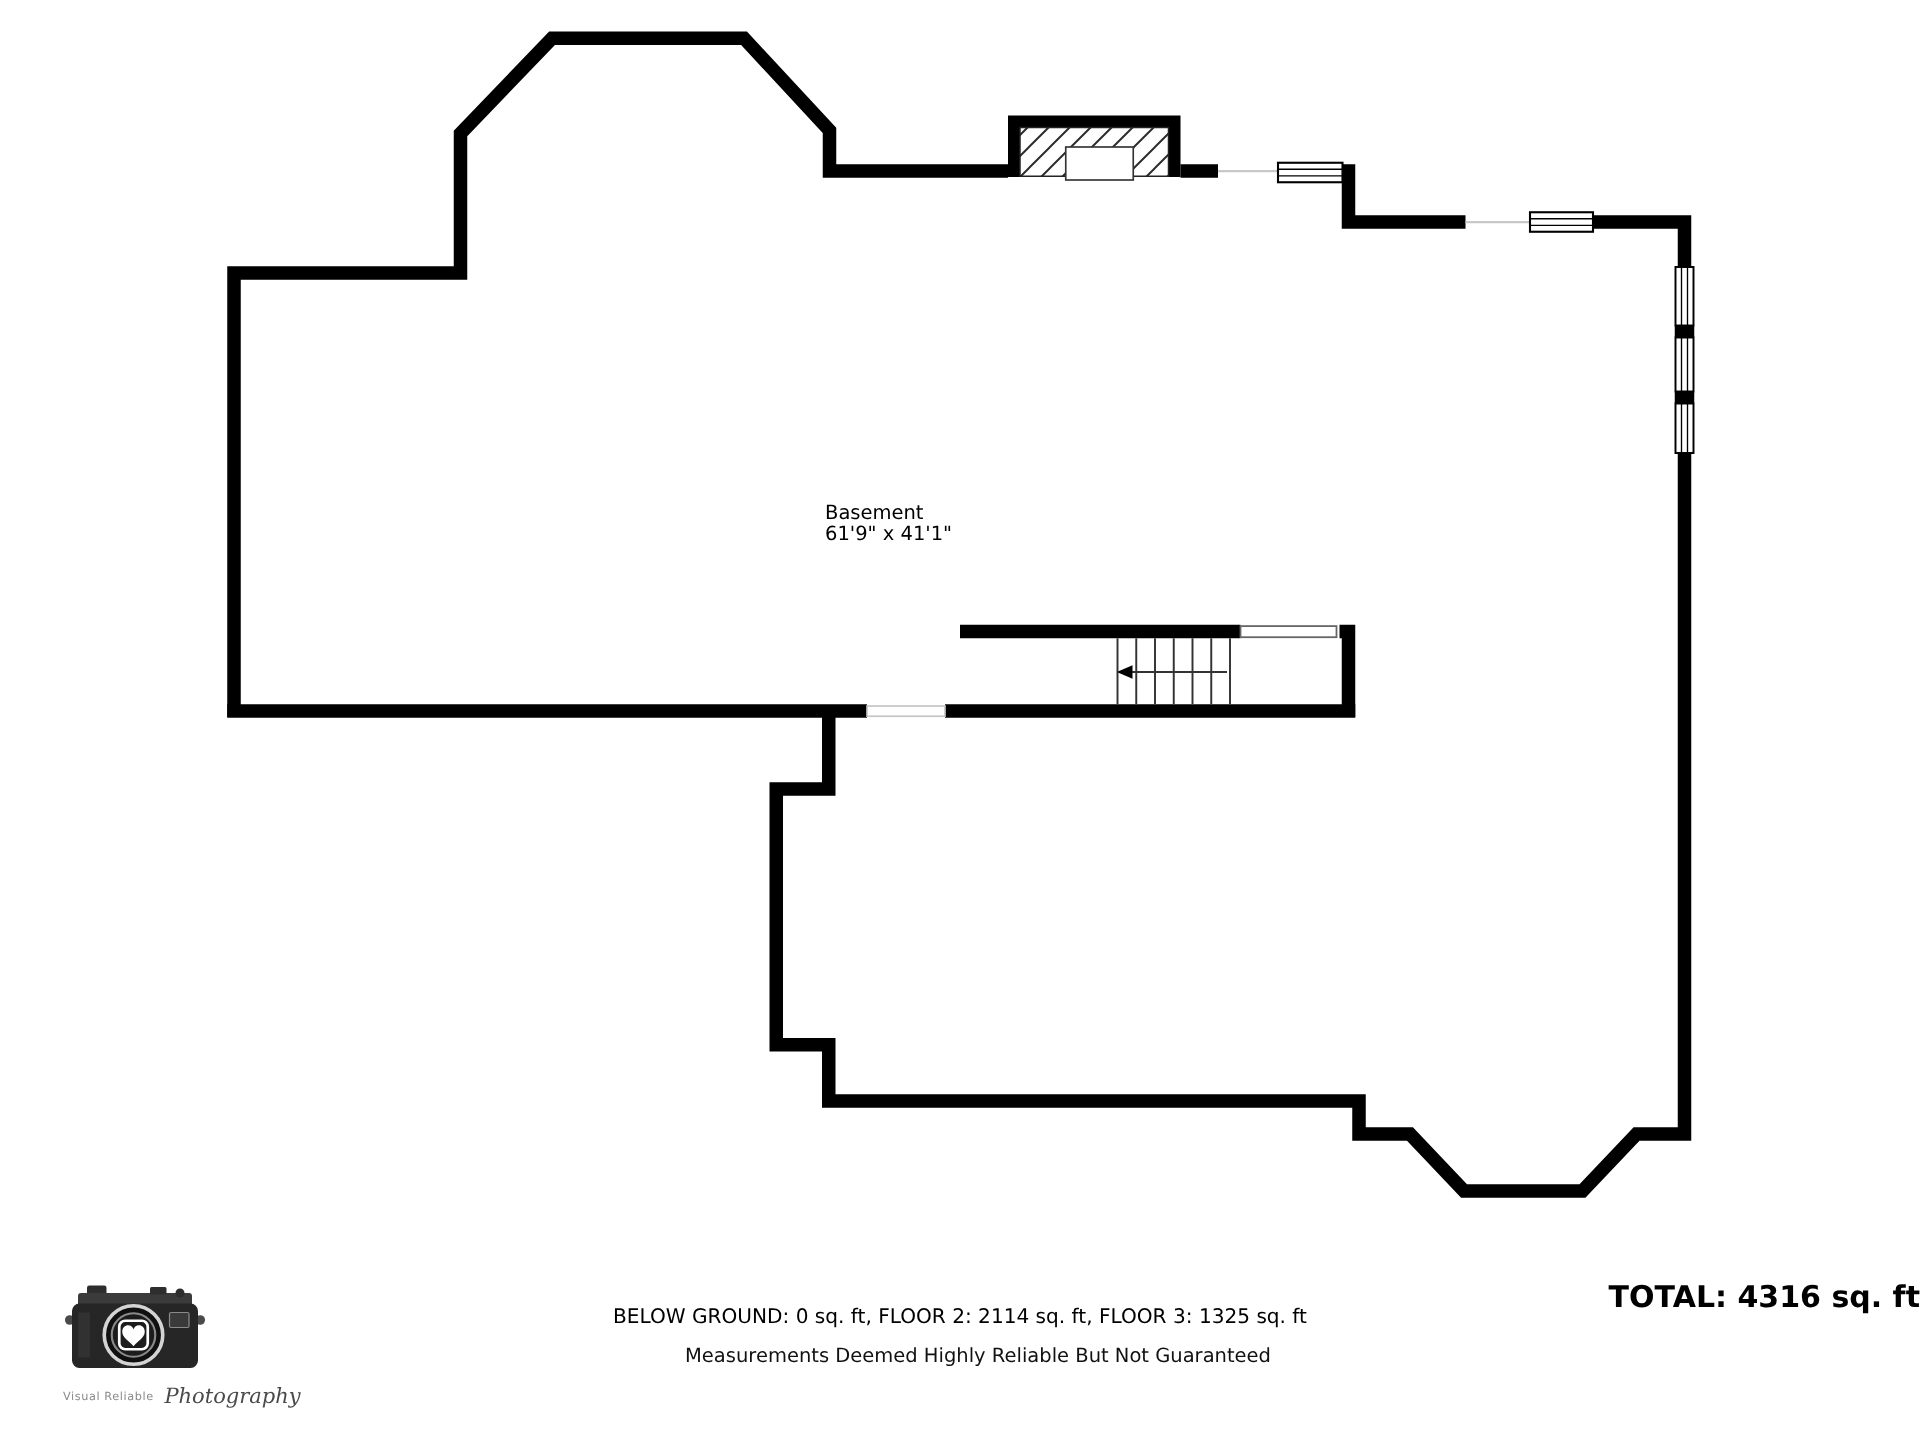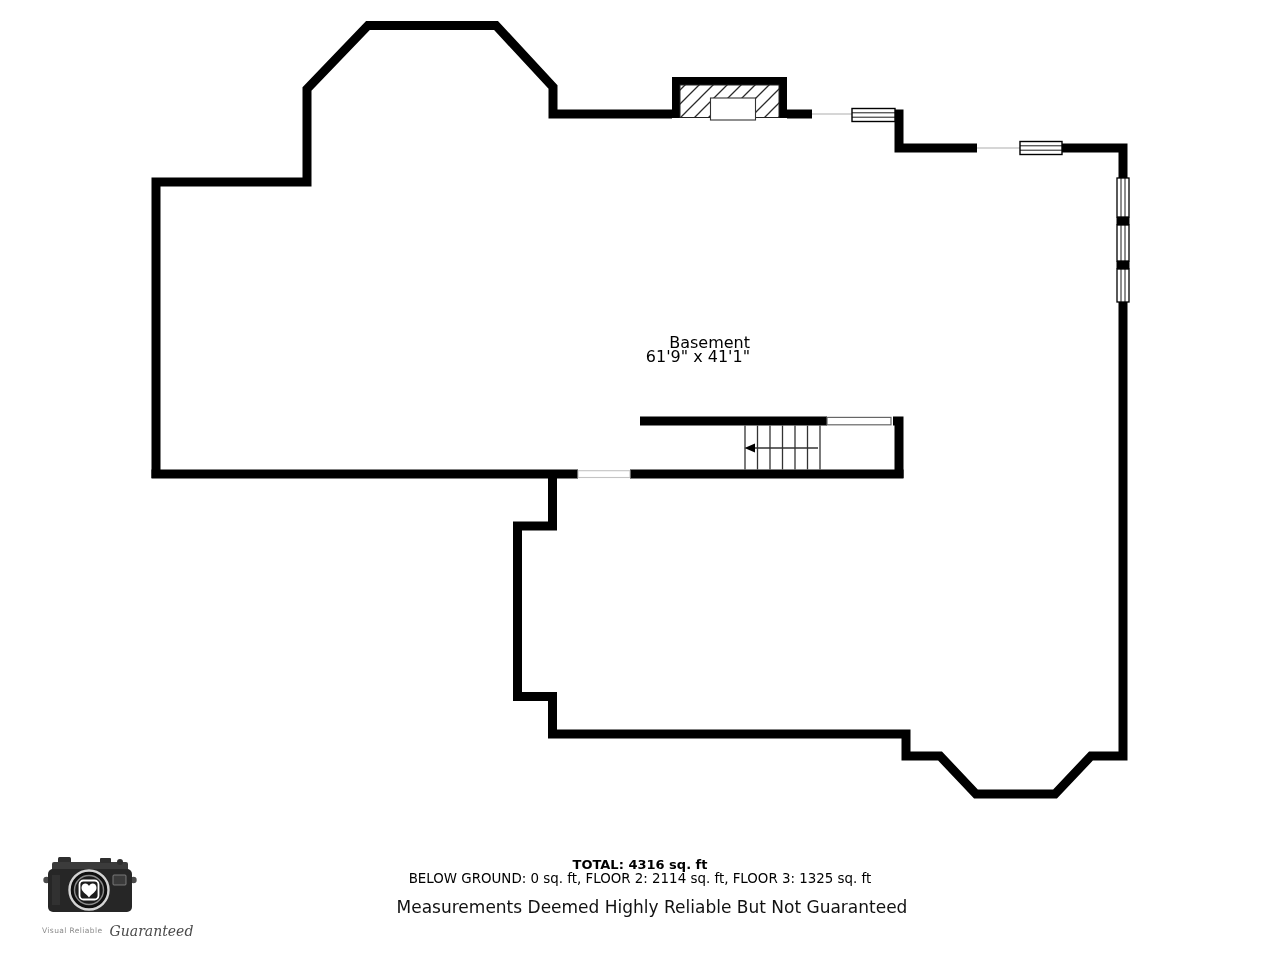--- a/index.html
+++ b/index.html
@@ -1,25 +1,25 @@
 <!DOCTYPE html>
 <html><head>
 <meta charset="utf-8">
 <style>
   html,body{margin:0;padding:0;background:#fff;}
   .page{position:relative;width:1280px;height:960px;background:#ffffff;overflow:hidden;
         font-family:"DejaVu Sans","Liberation Sans",sans-serif;color:#000;}
   .plan-svg{position:absolute;left:0;top:0;}
-  .room-label{position:absolute;left:550px;top:336px;width:200px;text-align:right;
-              font-size:16px;line-height:13.5px;color:#000;}
+  .room-label{position:absolute;left:550px;top:336px;width:200px;text-align:left;
+              font-size:13px;line-height:13.5px;color:#000;}
   .room-label .dims{margin-top:0;}
   .footer{position:absolute;left:0;top:857px;width:1280px;text-align:center;}
-  .footer .total{font-size:13px;font-weight:bold;line-height:15px;}
+  .footer .total{font-size:20px;font-weight:bold;line-height:15px;text-align:right;}
   .footer .line{font-size:13.4px;line-height:14.4px;}
-  .footer .disclaimer{font-size:17px;margin-top:11px;color:#111;padding-left:24px;}
+  .footer .disclaimer{font-size:13px;margin-top:11px;color:#111;padding-left:24px;}
   .logo{position:absolute;left:42px;top:856px;width:110px;}
   .logo-text{margin-top:-2px;white-space:nowrap;}
   .logo-text .plain{font-size:7.5px;letter-spacing:.4px;color:#8a8a8a;vertical-align:middle;}
   .logo-text .script{font-family:"DejaVu Serif","Liberation Serif",serif;font-style:italic;
                      font-size:14px;color:#4a4a4a;vertical-align:middle;margin-left:2px;}
 </style>
 </head>
 <body>
 
 <div class="page">
@@ -125,17 +125,17 @@
       <rect x="6" y="13" width="84" height="43" rx="5" fill="#262626"></rect>
       <rect x="71" y="19" width="13" height="10" rx="1" fill="#3a3a3a" stroke="#8a8a8a" stroke-width="0.8"></rect>
       <rect x="10" y="19" width="8" height="30" fill="#313131"></rect>
       <circle cx="47" cy="34" r="19.5" fill="#101010" stroke="#d4d4d4" stroke-width="2.4"></circle>
       <circle cx="47" cy="34" r="14.5" fill="#1c1c1c" stroke="#8a8a8a" stroke-width="1.4"></circle>
       <rect x="37.5" y="24.5" width="19" height="19" rx="4" fill="none" stroke="#ffffff" stroke-width="1.8"></rect>
       <path fill="#ffffff" d="M47 41.5 C44 37.5 39.5 36 39.5 31.8 C39.5 29 41.4 27.5 43.4 27.5 C45.1 27.5 46.3 28.5 47 30.1 C47.7 28.5 48.9 27.5 50.6 27.5 C52.6 27.5 54.5 29 54.5 31.8 C54.5 36 50 37.5 47 41.5 Z"></path>
     </svg>
     <div class="logo-text">
       <span class="plain">Visual Reliable</span>
-      <span class="script">Guaranteed</span>
+      <span class="script">Photography</span>
     </div>
   </div>
 
 </div>
 
 </body></html>

